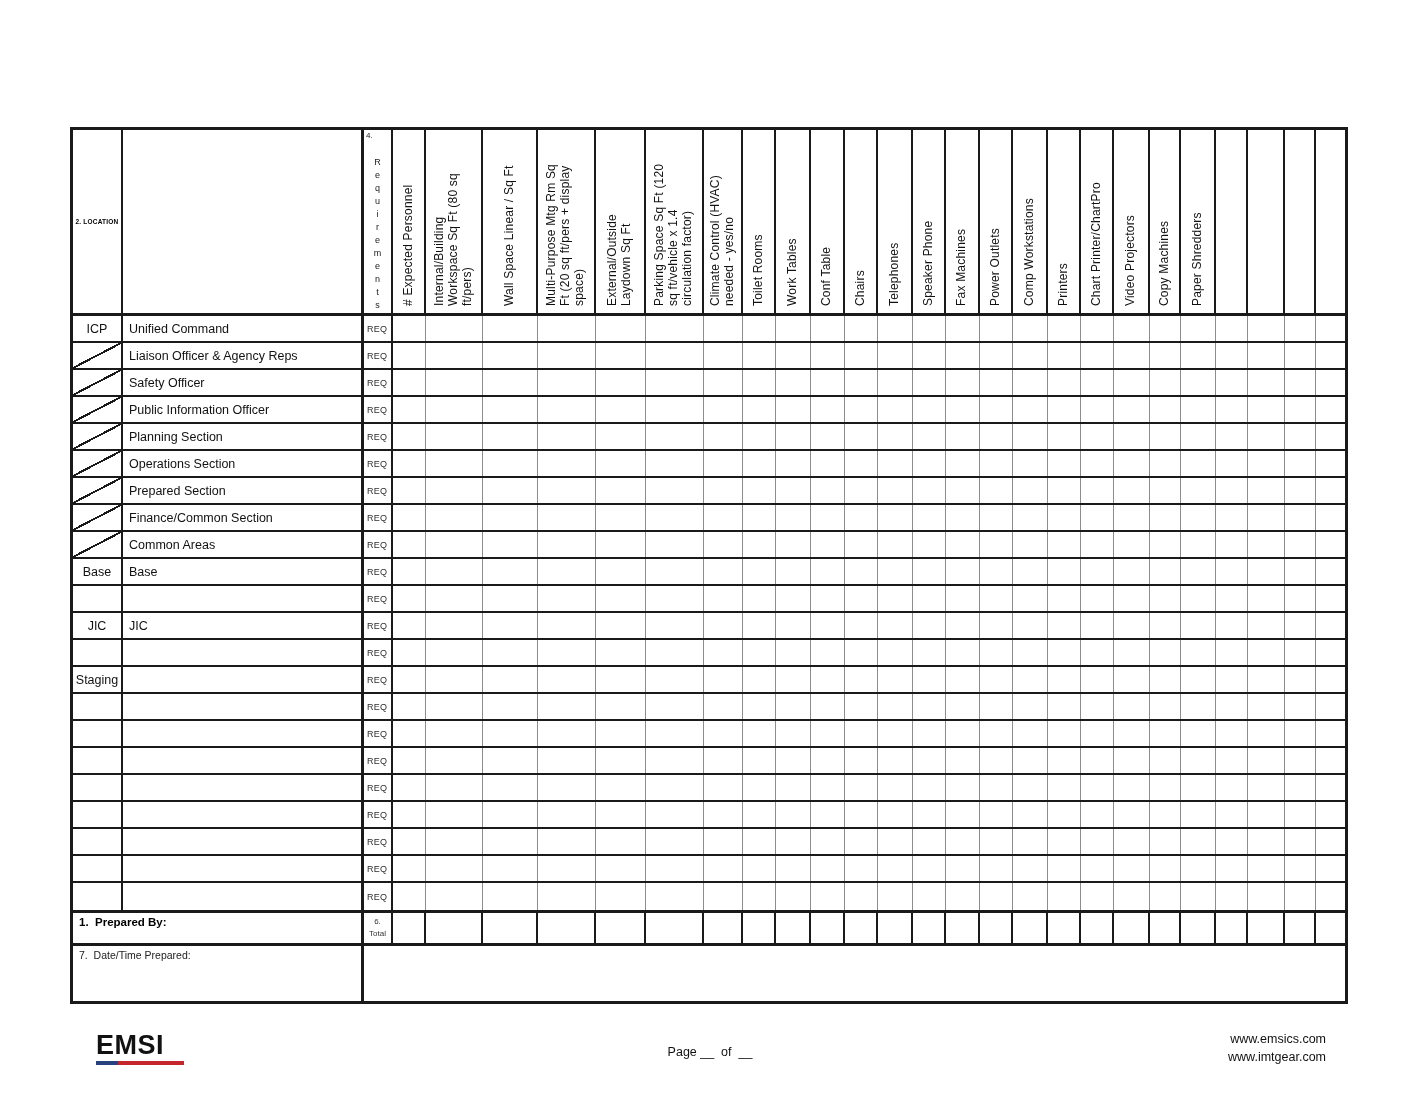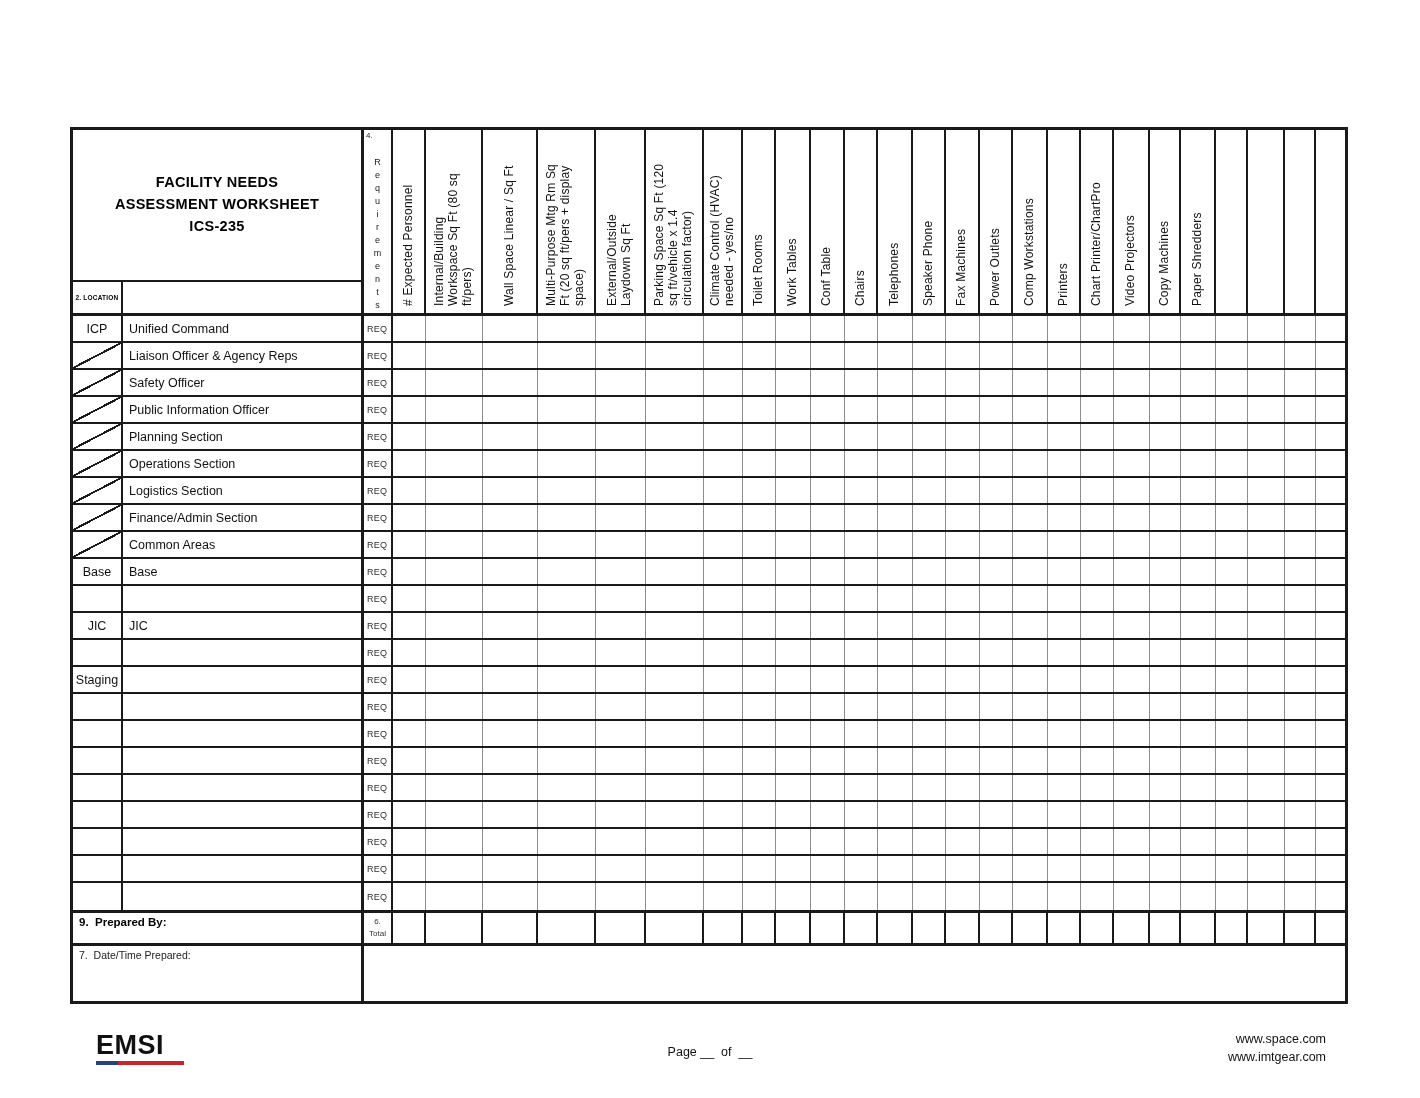--- a/index.html
+++ b/index.html
@@ -130,23 +130,20 @@
 </style>
 </head>
 <body>
 
 <div class="page">
 
   <div class="tbl">
 
     <div class="hdr">
       <div class="hdr-left">
-        <div class="title-box">FACILITY NEEDS
-ASSESSMENT WORKSHEET
-ICS-235</div>
         <div class="loc-hdr">
           <div class="loc-hdr-cell">2. LOCATION</div>
         </div>
       </div>
       <div class="req-hdr">
         <div class="req-num">4.</div>
         <div class="req-letters">R
 e
 q
 u
@@ -414,21 +411,21 @@
           <div class="dcell" style="width: 36px;"></div>
           <div class="dcell" style="width: 31px;"></div>
           <div class="dcell" style="width: 35px;"></div>
           <div class="dcell" style="width: 32px;"></div>
           <div class="dcell" style="width: 37px;"></div>
           <div class="dcell" style="width: 31px;"></div>
           <div class="dcell" style="width: 29px;"></div>
         </div>
         <div class="row">
           <div class="loc-cell diag"></div>
-          <div class="fac-cell">Logistics Section</div>
+          <div class="fac-cell">Prepared Section</div>
           <div class="req-cell">REQ</div>
           <div class="dcell" style="width: 33px;"></div>
           <div class="dcell" style="width: 57px;"></div>
           <div class="dcell" style="width: 55px;"></div>
           <div class="dcell" style="width: 58px;"></div>
           <div class="dcell" style="width: 50px;"></div>
           <div class="dcell" style="width: 58px;"></div>
           <div class="dcell" style="width: 39px;"></div>
           <div class="dcell" style="width: 33px;"></div>
           <div class="dcell" style="width: 35px;"></div>
@@ -444,21 +441,21 @@
           <div class="dcell" style="width: 36px;"></div>
           <div class="dcell" style="width: 31px;"></div>
           <div class="dcell" style="width: 35px;"></div>
           <div class="dcell" style="width: 32px;"></div>
           <div class="dcell" style="width: 37px;"></div>
           <div class="dcell" style="width: 31px;"></div>
           <div class="dcell" style="width: 29px;"></div>
         </div>
         <div class="row">
           <div class="loc-cell diag"></div>
-          <div class="fac-cell">Finance/Admin Section</div>
+          <div class="fac-cell">Finance/Common Section</div>
           <div class="req-cell">REQ</div>
           <div class="dcell" style="width: 33px;"></div>
           <div class="dcell" style="width: 57px;"></div>
           <div class="dcell" style="width: 55px;"></div>
           <div class="dcell" style="width: 58px;"></div>
           <div class="dcell" style="width: 50px;"></div>
           <div class="dcell" style="width: 58px;"></div>
           <div class="dcell" style="width: 39px;"></div>
           <div class="dcell" style="width: 33px;"></div>
           <div class="dcell" style="width: 35px;"></div>
@@ -895,21 +892,21 @@
           <div class="dcell" style="width: 31px;"></div>
           <div class="dcell" style="width: 35px;"></div>
           <div class="dcell" style="width: 32px;"></div>
           <div class="dcell" style="width: 37px;"></div>
           <div class="dcell" style="width: 31px;"></div>
           <div class="dcell" style="width: 29px;"></div>
         </div>
       </div>
 
     <div class="total">
-      <div class="prep-cell">9.  Prepared By:</div>
+      <div class="prep-cell">1.  Prepared By:</div>
       <div class="total-label">
         <span>6.</span>
         <span>Total</span>
       </div>
       <div class="total-cells">
           <div class="tcell" style="width: 33px;"></div>
           <div class="tcell" style="width: 57px;"></div>
           <div class="tcell" style="width: 55px;"></div>
           <div class="tcell" style="width: 58px;"></div>
           <div class="tcell" style="width: 50px;"></div>
@@ -946,17 +943,17 @@
     <div class="brand-text">EMSI</div>
     <div class="brand-bar">
       <div class="blue" style="background: rgb(39, 66, 124);"></div>
       <div class="red" style="background: rgb(197, 38, 44);"></div>
     </div>
   </div>
 
   <div class="page-text">Page __  of  __</div>
 
   <div class="urls">
-    <div>www.space.com</div>
+    <div>www.emsics.com</div>
     <div>www.imtgear.com</div>
   </div>
 
 </div>
 
 </body></html>

